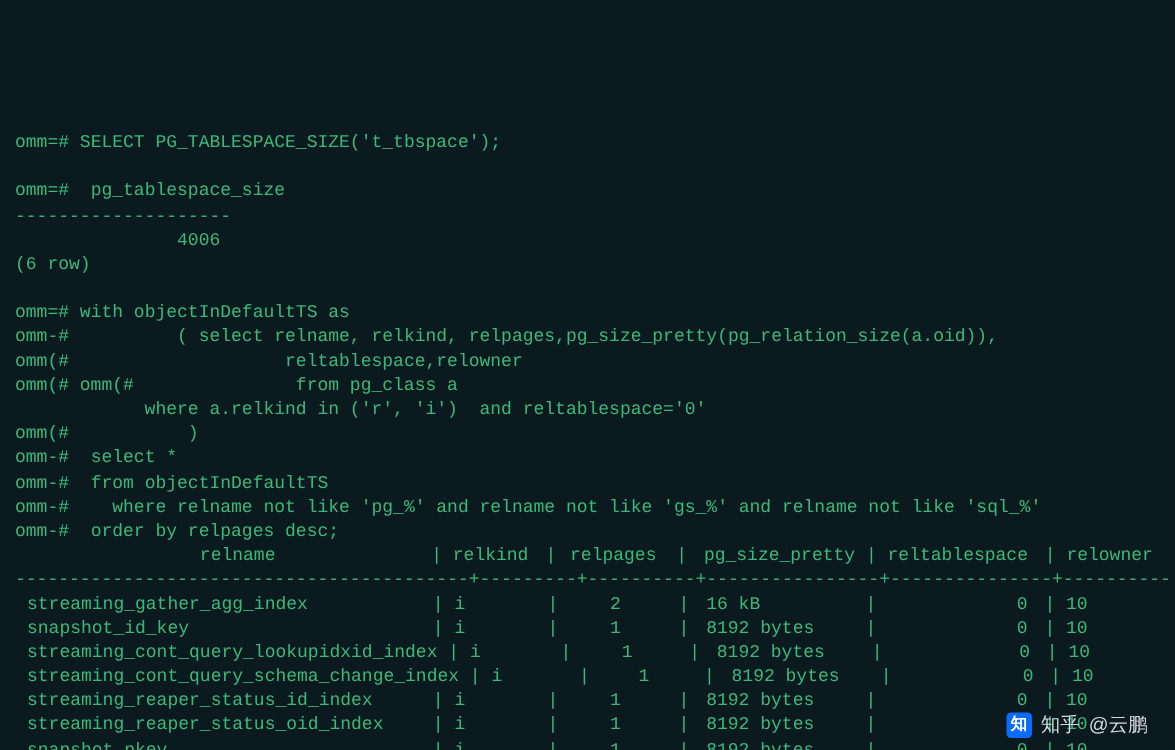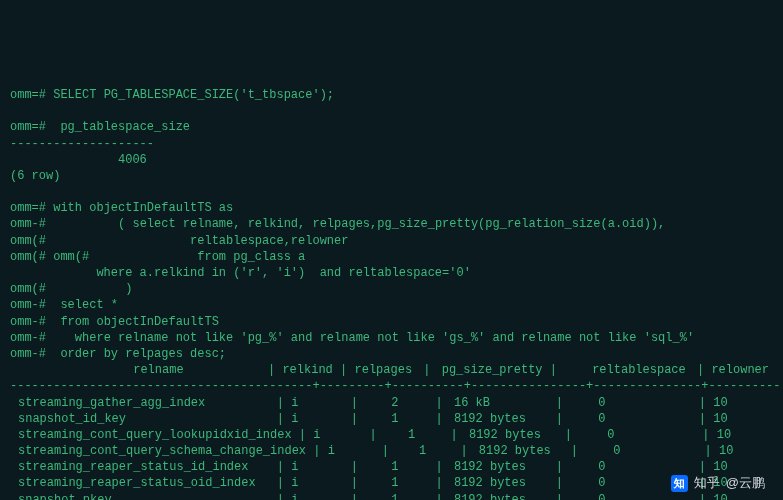--- a/index.html
+++ b/index.html
@@ -30,21 +30,21 @@
     width: 17px; height: 17px; background:#0a6cff; color:#fff;
     display: inline-flex; align-items:center; justify-content:center;
     font-weight: bold; font-size:11px; border-radius:3px;
     font-family: Arial,"PingFang SC",sans-serif;
   }
   .row { display:flex;font-family:Liberation Mono, monospace; }
   .c-name { width: 306px; padding-left:8px; }
   .c-kind { width: 62px; }
   .c-pages { width: 74px; text-align:center; padding-right:4px;}
   .c-size { width: 116px; padding-left:4px;}
-  .c-ts { width: 110px; text-align:left; padding-right:4px;margin-left:28px;}
+  .c-ts { width: 110px; text-align:right; padding-right:4px;}
   .c-owner { width: 70px; padding-right:4px;}
   .sep { color:#3db87a; padding:0 0;}
 </style>
 </head>
 <body>
 
 
 
 <div>
 <span>omm=#</span> <span>SELECT PG_TABLESPACE_SIZE('t_tbspace');</span>

